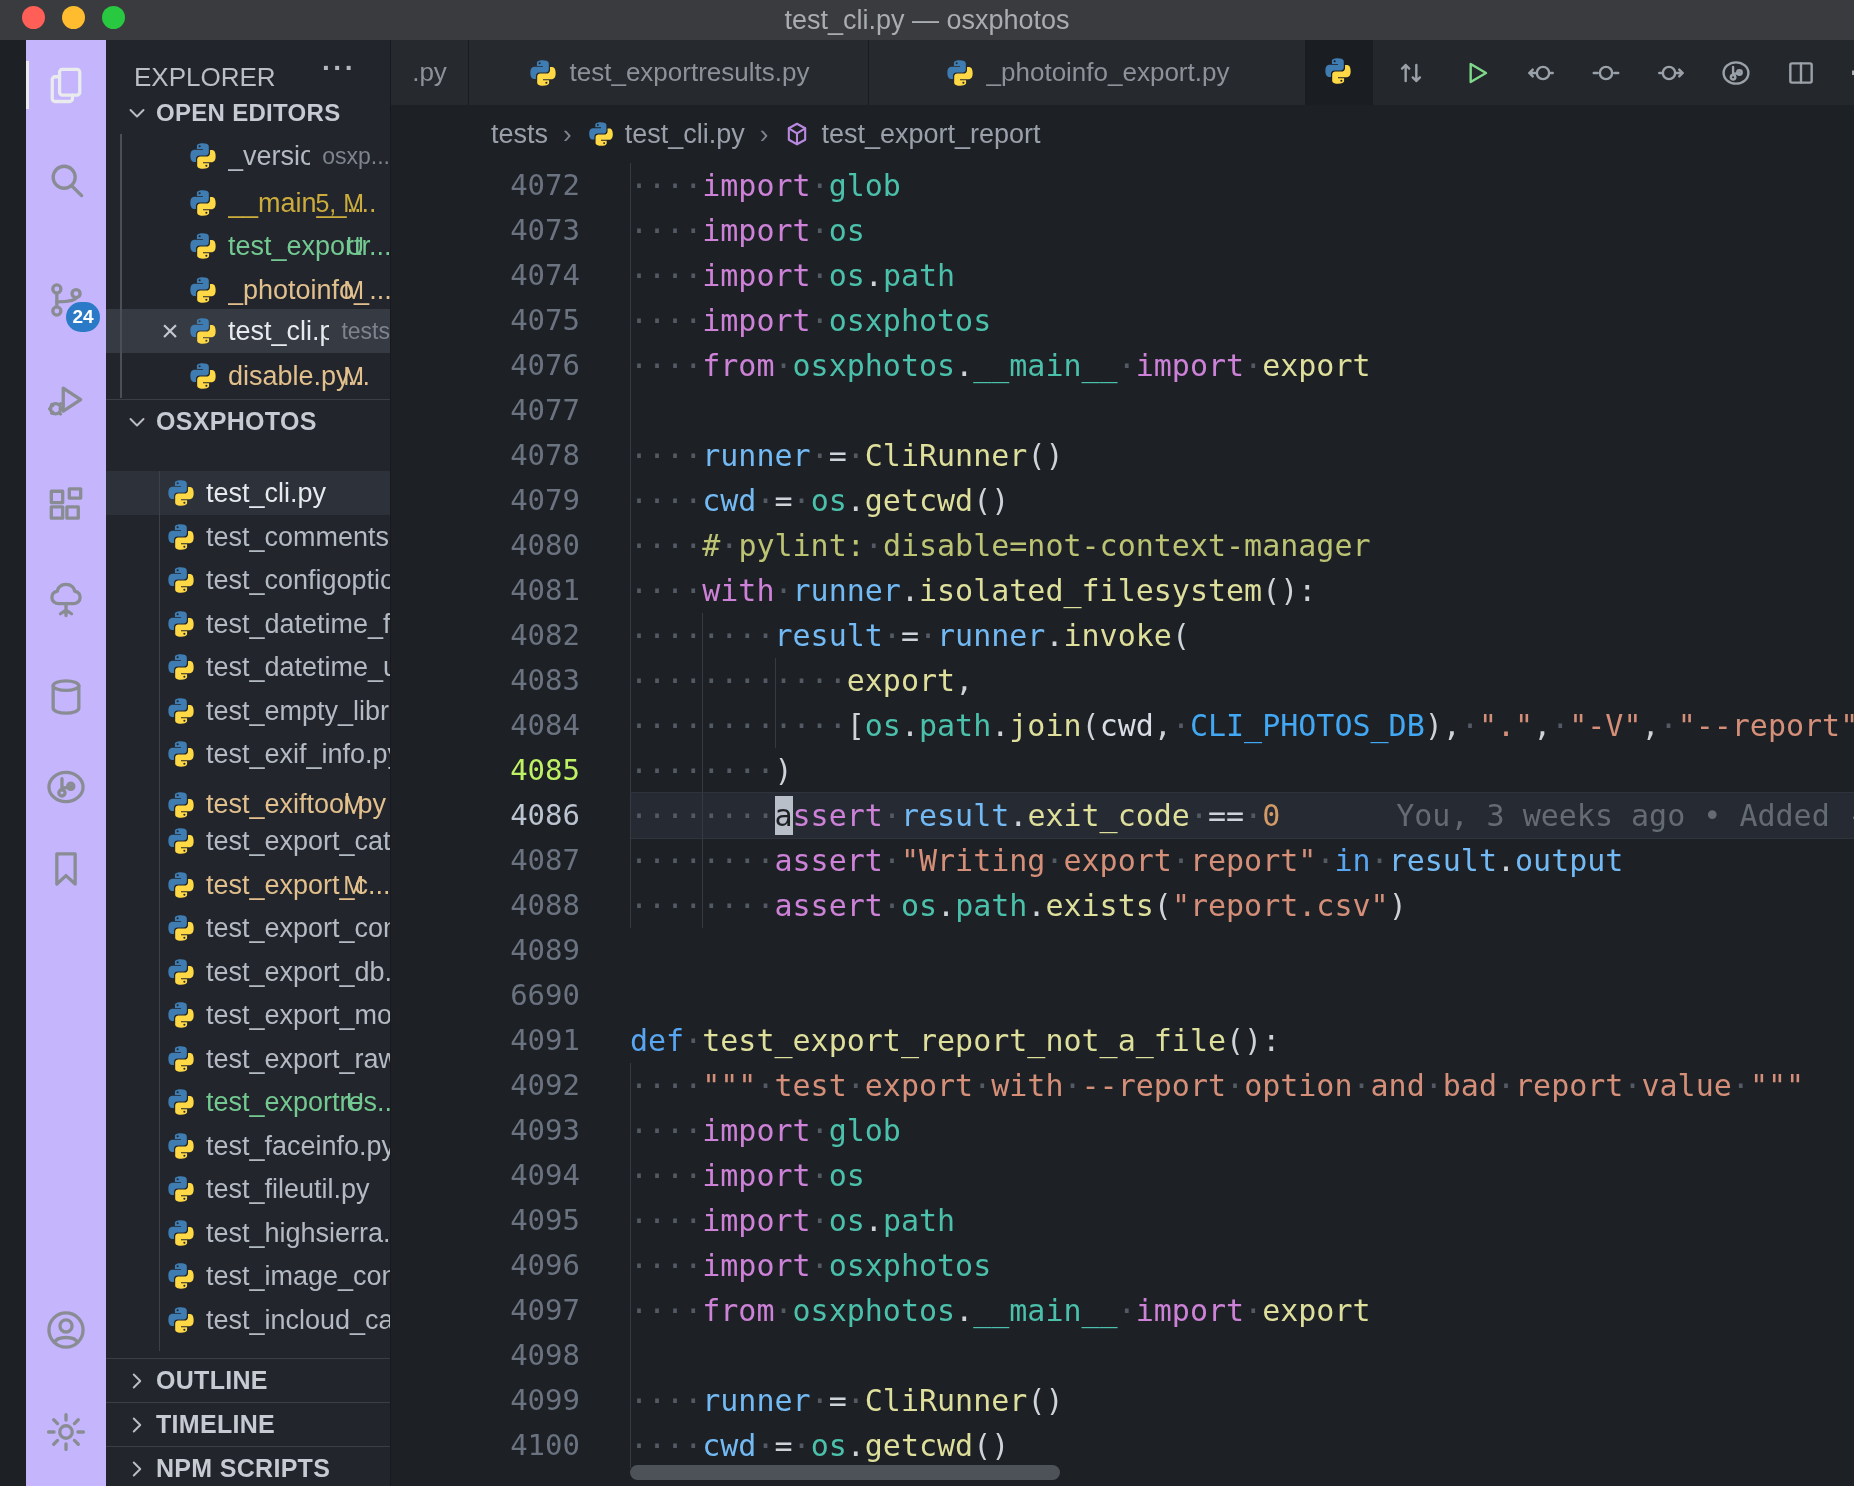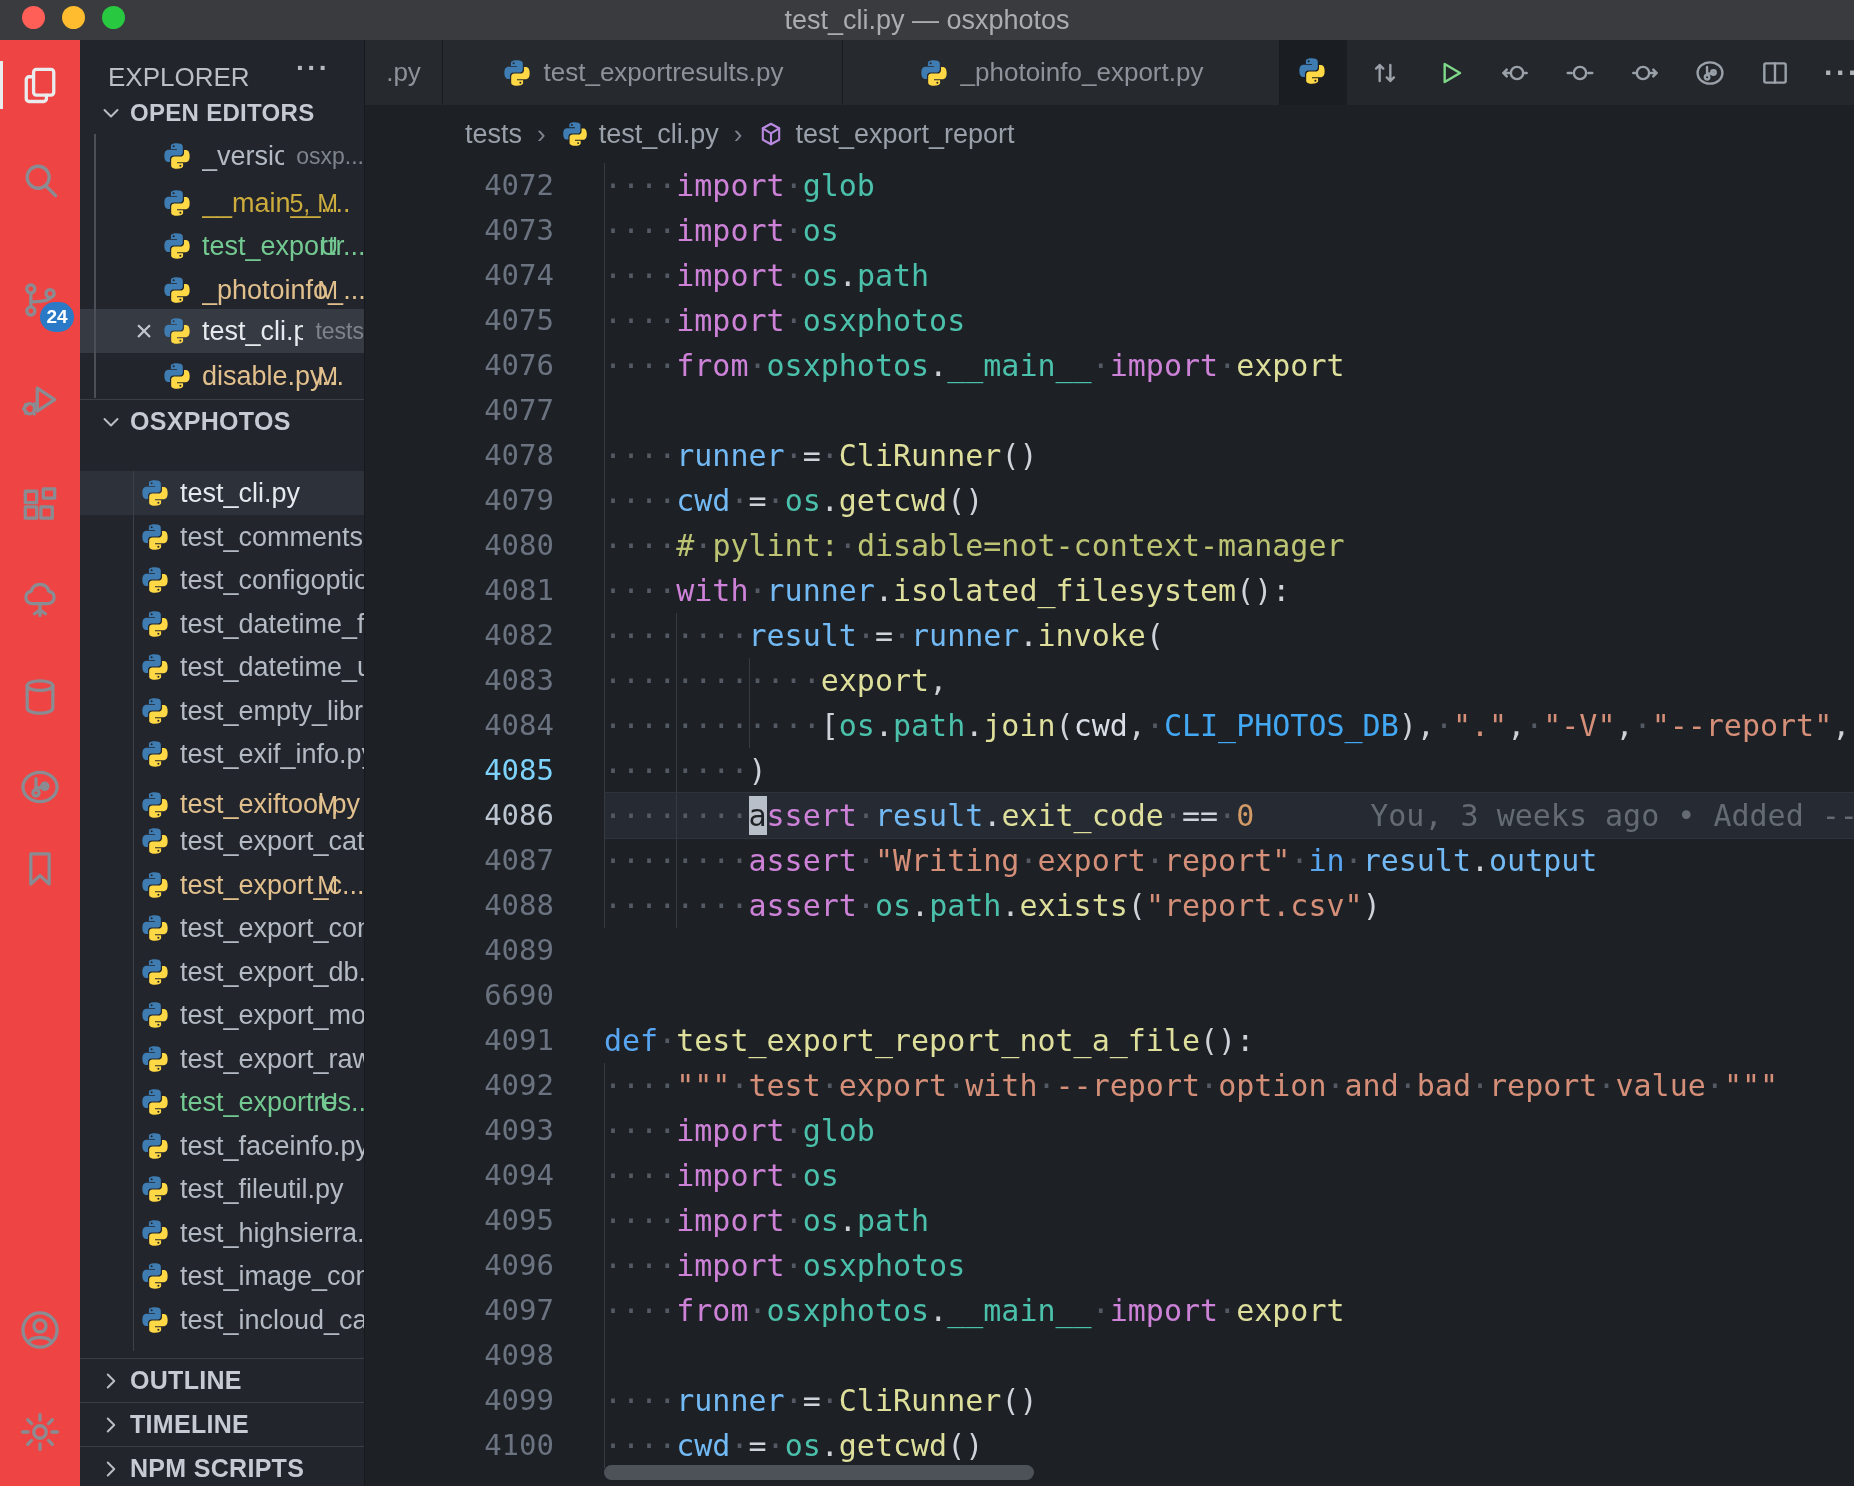--- a/index.html
+++ b/index.html
@@ -10,21 +10,21 @@
   .titlebar { height:40px; background:#3a3b3e; position:relative;
     display:flex; align-items:center; justify-content:center; }
   .traffic { position:absolute; left:22px; top:6px; display:flex; gap:17px; }
   .dot { width:23px; height:23px; border-radius:50%; }
   .title { color:#a9acb0; font-size:27px; }
 
   
   .main { display:flex; height:1446px; }
 
   
-  .activitybar { width:80px; background:#ef4444; position:relative; flex:none; }
+  .activitybar { width:80px; background:#c4b5fd; position:relative; flex:none;margin-left:26px; }
   .aicon { position:absolute; left:18px; width:44px; height:44px; color:#898d93; }
   .aicon svg { width:44px; height:44px; display:block; }
   .aicon.active { color:#e9ebed; }
   .abar { position:absolute; left:0; width:3px; height:48px; background:#e9ebed; }
   .scm-badge { position:absolute; width:34px; height:30px; border-radius:15px;
     color:#fff; font-size:19px; font-weight:bold; display:flex; align-items:center;
     justify-content:center; }
 
   
   .sidebar { width:285px; background:#22252b; position:relative; flex:none;
@@ -602,21 +602,21 @@
         <div class="line"><span class="ln" style="color: rgb(107, 115, 128);">4075</span><span class="lc"><span class="guide" style="left: 0px; background: rgb(54, 59, 67);"></span><span style="color: rgb(84, 90, 99);">····</span><span style="color: rgb(205, 130, 216);">import</span><span style="color: rgb(84, 90, 99);">·</span><span style="color: rgb(75, 192, 170);">osxphotos</span></span></div>
         <div class="line"><span class="ln" style="color: rgb(107, 115, 128);">4076</span><span class="lc"><span class="guide" style="left: 0px; background: rgb(54, 59, 67);"></span><span style="color: rgb(84, 90, 99);">····</span><span style="color: rgb(205, 130, 216);">from</span><span style="color: rgb(84, 90, 99);">·</span><span style="color: rgb(75, 192, 170);">osxphotos</span><span style="color: rgb(206, 211, 218);">.</span><span style="color: rgb(75, 192, 170);">__main__</span><span style="color: rgb(84, 90, 99);">·</span><span style="color: rgb(205, 130, 216);">import</span><span style="color: rgb(84, 90, 99);">·</span><span style="color: rgb(223, 223, 156);">export</span></span></div>
         <div class="line"><span class="ln" style="color: rgb(107, 115, 128);">4077</span><span class="lc"><span class="guide" style="left: 0px; background: rgb(54, 59, 67);"></span></span></div>
         <div class="line"><span class="ln" style="color: rgb(107, 115, 128);">4078</span><span class="lc"><span class="guide" style="left: 0px; background: rgb(54, 59, 67);"></span><span style="color: rgb(84, 90, 99);">····</span><span style="color: rgb(115, 186, 245);">runner</span><span style="color: rgb(84, 90, 99);">·</span><span style="color: rgb(206, 211, 218);">=</span><span style="color: rgb(84, 90, 99);">·</span><span style="color: rgb(223, 223, 156);">CliRunner</span><span style="color: rgb(206, 211, 218);">()</span></span></div>
         <div class="line"><span class="ln" style="color: rgb(107, 115, 128);">4079</span><span class="lc"><span class="guide" style="left: 0px; background: rgb(54, 59, 67);"></span><span style="color: rgb(84, 90, 99);">····</span><span style="color: rgb(115, 186, 245);">cwd</span><span style="color: rgb(84, 90, 99);">·</span><span style="color: rgb(206, 211, 218);">=</span><span style="color: rgb(84, 90, 99);">·</span><span style="color: rgb(75, 192, 170);">os</span><span style="color: rgb(206, 211, 218);">.</span><span style="color: rgb(223, 223, 156);">getcwd</span><span style="color: rgb(206, 211, 218);">()</span></span></div>
         <div class="line"><span class="ln" style="color: rgb(107, 115, 128);">4080</span><span class="lc"><span class="guide" style="left: 0px; background: rgb(54, 59, 67);"></span><span style="color: rgb(84, 90, 99);">····</span><span style="color: rgb(188, 195, 114);">#</span><span style="color: rgb(84, 90, 99);">·</span><span style="color: rgb(188, 195, 114);">pylint:</span><span style="color: rgb(84, 90, 99);">·</span><span style="color: rgb(188, 195, 114);">disable=not-context-manager</span></span></div>
         <div class="line"><span class="ln" style="color: rgb(107, 115, 128);">4081</span><span class="lc"><span class="guide" style="left: 0px; background: rgb(54, 59, 67);"></span><span style="color: rgb(84, 90, 99);">····</span><span style="color: rgb(205, 130, 216);">with</span><span style="color: rgb(84, 90, 99);">·</span><span style="color: rgb(115, 186, 245);">runner</span><span style="color: rgb(206, 211, 218);">.</span><span style="color: rgb(223, 223, 156);">isolated_filesystem</span><span style="color: rgb(206, 211, 218);">():</span></span></div>
         <div class="line"><span class="ln" style="color: rgb(107, 115, 128);">4082</span><span class="lc"><span class="guide" style="left: 0px; background: rgb(54, 59, 67);"></span><span class="guide" style="left: 72.268px; background: rgb(54, 59, 67);"></span><span style="color: rgb(84, 90, 99);">········</span><span style="color: rgb(115, 186, 245);">result</span><span style="color: rgb(84, 90, 99);">·</span><span style="color: rgb(206, 211, 218);">=</span><span style="color: rgb(84, 90, 99);">·</span><span style="color: rgb(115, 186, 245);">runner</span><span style="color: rgb(206, 211, 218);">.</span><span style="color: rgb(223, 223, 156);">invoke</span><span style="color: rgb(206, 211, 218);">(</span></span></div>
         <div class="line"><span class="ln" style="color: rgb(107, 115, 128);">4083</span><span class="lc"><span class="guide" style="left: 0px; background: rgb(54, 59, 67);"></span><span class="guide" style="left: 72.268px; background: rgb(54, 59, 67);"></span><span class="guide" style="left: 144.536px; background: rgb(54, 59, 67);"></span><span style="color: rgb(84, 90, 99);">············</span><span style="color: rgb(223, 223, 156);">export</span><span style="color: rgb(206, 211, 218);">,</span></span></div>
         <div class="line"><span class="ln" style="color: rgb(107, 115, 128);">4084</span><span class="lc"><span class="guide" style="left: 0px; background: rgb(54, 59, 67);"></span><span class="guide" style="left: 72.268px; background: rgb(54, 59, 67);"></span><span class="guide" style="left: 144.536px; background: rgb(54, 59, 67);"></span><span style="color: rgb(84, 90, 99);">············</span><span style="color: rgb(206, 211, 218);">[</span><span style="color: rgb(75, 192, 170);">os</span><span style="color: rgb(206, 211, 218);">.</span><span style="color: rgb(75, 192, 170);">path</span><span style="color: rgb(206, 211, 218);">.</span><span style="color: rgb(223, 223, 156);">join</span><span style="color: rgb(206, 211, 218);">(</span><span style="color: rgb(217, 222, 230);">cwd</span><span style="color: rgb(206, 211, 218);">,</span><span style="color: rgb(84, 90, 99);">·</span><span style="color: rgb(67, 168, 243);">CLI_PHOTOS_DB</span><span style="color: rgb(206, 211, 218);">),</span><span style="color: rgb(84, 90, 99);">·</span><span style="color: rgb(213, 143, 120);">"."</span><span style="color: rgb(206, 211, 218);">,</span><span style="color: rgb(84, 90, 99);">·</span><span style="color: rgb(213, 143, 120);">"-V"</span><span style="color: rgb(206, 211, 218);">,</span><span style="color: rgb(84, 90, 99);">·</span><span style="color: rgb(213, 143, 120);">"--report"</span><span style="color: rgb(206, 211, 218);">,</span></span></div>
-        <div class="line"><span class="ln" style="color: #7dd3fc;">4085</span><span class="lc"><span class="guide" style="left: 0px; background: rgb(54, 59, 67);"></span><span class="guide" style="left: 72.268px; background: rgb(54, 59, 67);"></span><span style="color: rgb(84, 90, 99);">········</span><span style="color: rgb(206, 211, 218);">)</span></span></div>
+        <div class="line"><span class="ln" style="color: #bef264;">4085</span><span class="lc"><span class="guide" style="left: 0px; background: rgb(54, 59, 67);"></span><span class="guide" style="left: 72.268px; background: rgb(54, 59, 67);"></span><span style="color: rgb(84, 90, 99);">········</span><span style="color: rgb(206, 211, 218);">)</span></span></div>
         <div class="line cur"><span class="ln" style="color: rgb(188, 196, 208);">4086</span><span class="lc" style="background: rgb(38, 43, 51); box-shadow: rgb(46, 51, 60) 0px -1px 0px, rgb(46, 51, 60) 0px 1px 0px;"><span class="guide" style="left: 0px; background: rgb(54, 59, 67);"></span><span class="guide" style="left: 72.268px; background: rgb(54, 59, 67);"></span><span style="color: rgb(84, 90, 99);">········</span><span style="color: rgb(205, 130, 216);">assert</span><span style="color: rgb(84, 90, 99);">·</span><span style="color: rgb(115, 186, 245);">result</span><span style="color: rgb(206, 211, 218);">.</span><span style="color: rgb(223, 223, 156);">exit_code</span><span style="color: rgb(84, 90, 99);">·</span><span style="color: rgb(206, 211, 218);">==</span><span style="color: rgb(84, 90, 99);">·</span><span style="color: rgb(209, 154, 102);">0</span><span class="cursor" style="left: 144.536px; width: 18.067px; background: rgb(185, 191, 200); color: rgb(29, 33, 38);">a</span><span class="blame" style="color: rgb(101, 107, 114); margin-left: 116px;">You, 3 weeks ago • Added --report option to export</span></span></div>
         <div class="line"><span class="ln" style="color: rgb(107, 115, 128);">4087</span><span class="lc"><span class="guide" style="left: 0px; background: rgb(54, 59, 67);"></span><span class="guide" style="left: 72.268px; background: rgb(54, 59, 67);"></span><span style="color: rgb(84, 90, 99);">········</span><span style="color: rgb(205, 130, 216);">assert</span><span style="color: rgb(84, 90, 99);">·</span><span style="color: rgb(213, 143, 120);">"Writing</span><span style="color: rgb(84, 90, 99);">·</span><span style="color: rgb(213, 143, 120);">export</span><span style="color: rgb(84, 90, 99);">·</span><span style="color: rgb(213, 143, 120);">report"</span><span style="color: rgb(84, 90, 99);">·</span><span style="color: rgb(88, 166, 242);">in</span><span style="color: rgb(84, 90, 99);">·</span><span style="color: rgb(115, 186, 245);">result</span><span style="color: rgb(206, 211, 218);">.</span><span style="color: rgb(115, 186, 245);">output</span></span></div>
         <div class="line"><span class="ln" style="color: rgb(107, 115, 128);">4088</span><span class="lc"><span class="guide" style="left: 0px; background: rgb(54, 59, 67);"></span><span class="guide" style="left: 72.268px; background: rgb(54, 59, 67);"></span><span style="color: rgb(84, 90, 99);">········</span><span style="color: rgb(205, 130, 216);">assert</span><span style="color: rgb(84, 90, 99);">·</span><span style="color: rgb(75, 192, 170);">os</span><span style="color: rgb(206, 211, 218);">.</span><span style="color: rgb(75, 192, 170);">path</span><span style="color: rgb(206, 211, 218);">.</span><span style="color: rgb(223, 223, 156);">exists</span><span style="color: rgb(206, 211, 218);">(</span><span style="color: rgb(213, 143, 120);">"report.csv"</span><span style="color: rgb(206, 211, 218);">)</span></span></div>
         <div class="line"><span class="ln" style="color: rgb(107, 115, 128);">4089</span><span class="lc"></span></div>
         <div class="line"><span class="ln" style="color: rgb(107, 115, 128);">6690</span><span class="lc"></span></div>
         <div class="line"><span class="ln" style="color: rgb(107, 115, 128);">4091</span><span class="lc"><span style="color: rgb(88, 166, 242);">def</span><span style="color: rgb(84, 90, 99);">·</span><span style="color: rgb(223, 223, 156);">test_export_report_not_a_file</span><span style="color: rgb(206, 211, 218);">():</span></span></div>
         <div class="line"><span class="ln" style="color: rgb(107, 115, 128);">4092</span><span class="lc"><span class="guide" style="left: 0px; background: rgb(54, 59, 67);"></span><span style="color: rgb(84, 90, 99);">····</span><span style="color: rgb(213, 143, 120);">"""</span><span style="color: rgb(84, 90, 99);">·</span><span style="color: rgb(213, 143, 120);">test</span><span style="color: rgb(84, 90, 99);">·</span><span style="color: rgb(213, 143, 120);">export</span><span style="color: rgb(84, 90, 99);">·</span><span style="color: rgb(213, 143, 120);">with</span><span style="color: rgb(84, 90, 99);">·</span><span style="color: rgb(213, 143, 120);">--report</span><span style="color: rgb(84, 90, 99);">·</span><span style="color: rgb(213, 143, 120);">option</span><span style="color: rgb(84, 90, 99);">·</span><span style="color: rgb(213, 143, 120);">and</span><span style="color: rgb(84, 90, 99);">·</span><span style="color: rgb(213, 143, 120);">bad</span><span style="color: rgb(84, 90, 99);">·</span><span style="color: rgb(213, 143, 120);">report</span><span style="color: rgb(84, 90, 99);">·</span><span style="color: rgb(213, 143, 120);">value</span><span style="color: rgb(84, 90, 99);">·</span><span style="color: rgb(213, 143, 120);">"""</span></span></div>
         <div class="line"><span class="ln" style="color: rgb(107, 115, 128);">4093</span><span class="lc"><span class="guide" style="left: 0px; background: rgb(54, 59, 67);"></span><span style="color: rgb(84, 90, 99);">····</span><span style="color: rgb(205, 130, 216);">import</span><span style="color: rgb(84, 90, 99);">·</span><span style="color: rgb(75, 192, 170);">glob</span></span></div>
         <div class="line"><span class="ln" style="color: rgb(107, 115, 128);">4094</span><span class="lc"><span class="guide" style="left: 0px; background: rgb(54, 59, 67);"></span><span style="color: rgb(84, 90, 99);">····</span><span style="color: rgb(205, 130, 216);">import</span><span style="color: rgb(84, 90, 99);">·</span><span style="color: rgb(75, 192, 170);">os</span></span></div>
         <div class="line"><span class="ln" style="color: rgb(107, 115, 128);">4095</span><span class="lc"><span class="guide" style="left: 0px; background: rgb(54, 59, 67);"></span><span style="color: rgb(84, 90, 99);">····</span><span style="color: rgb(205, 130, 216);">import</span><span style="color: rgb(84, 90, 99);">·</span><span style="color: rgb(75, 192, 170);">os</span><span style="color: rgb(206, 211, 218);">.</span><span style="color: rgb(75, 192, 170);">path</span></span></div>

